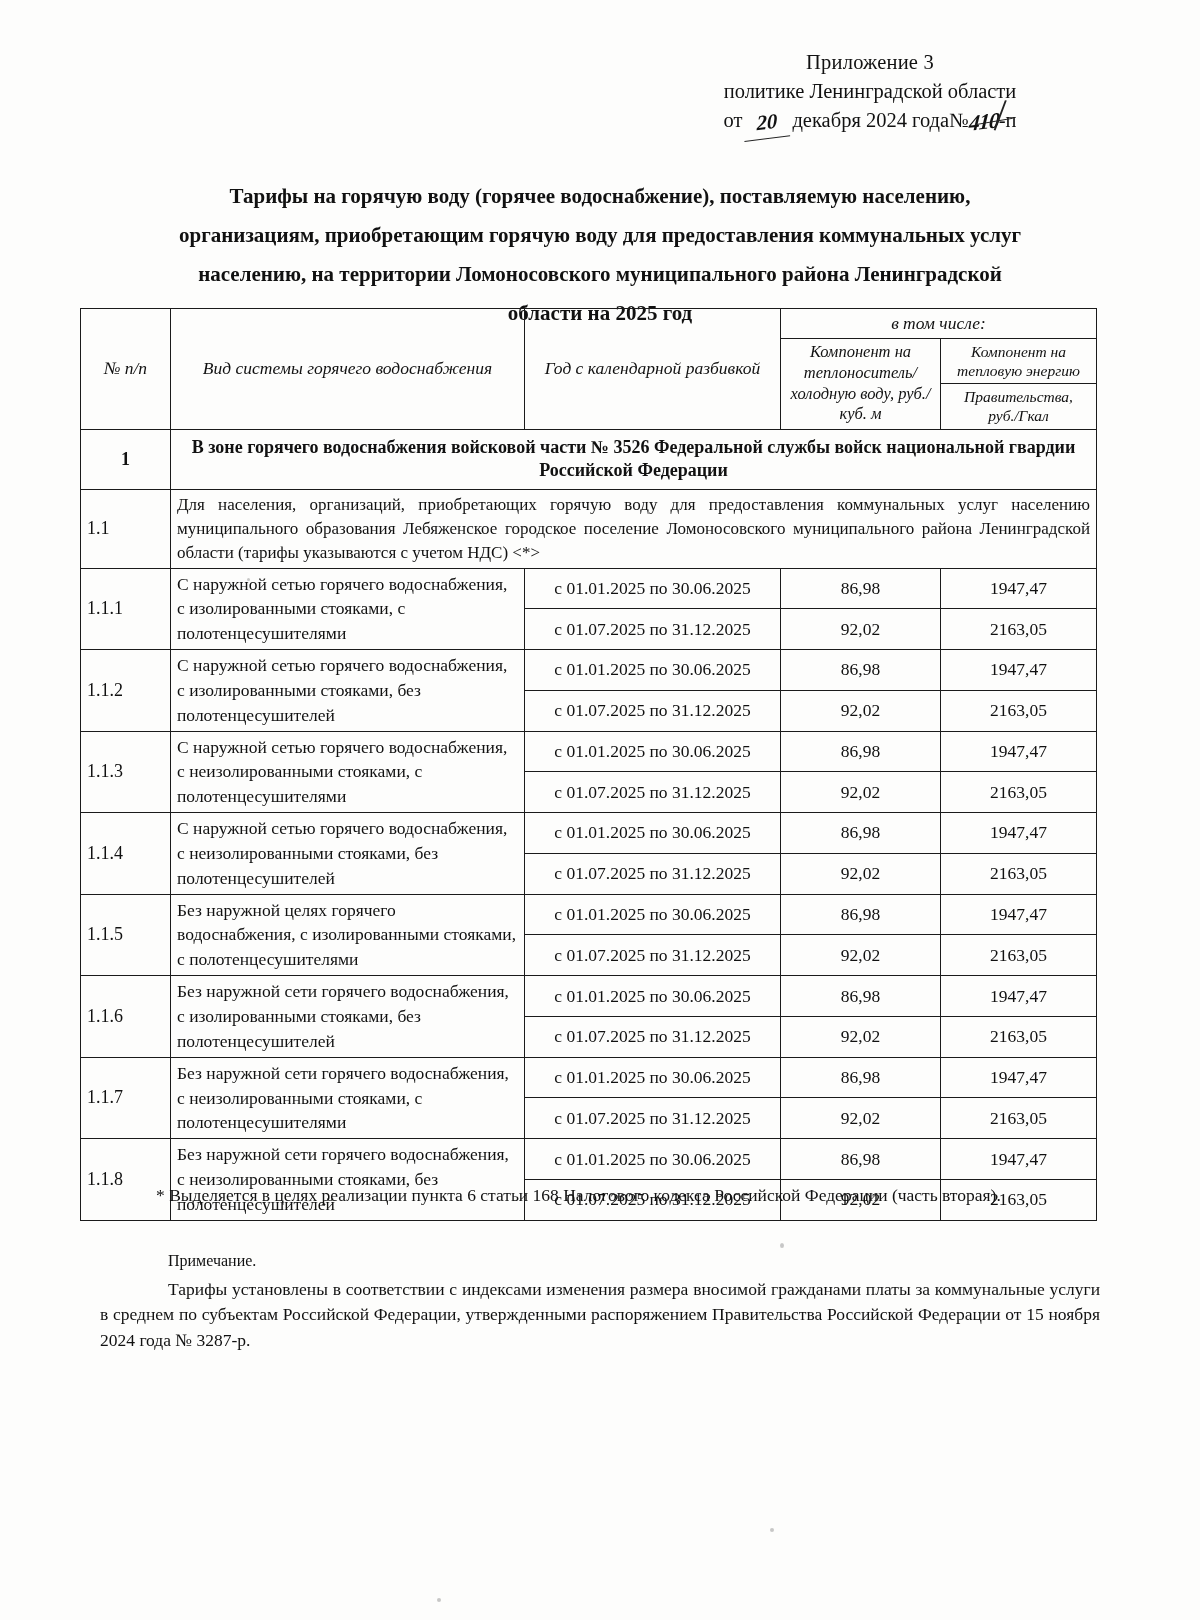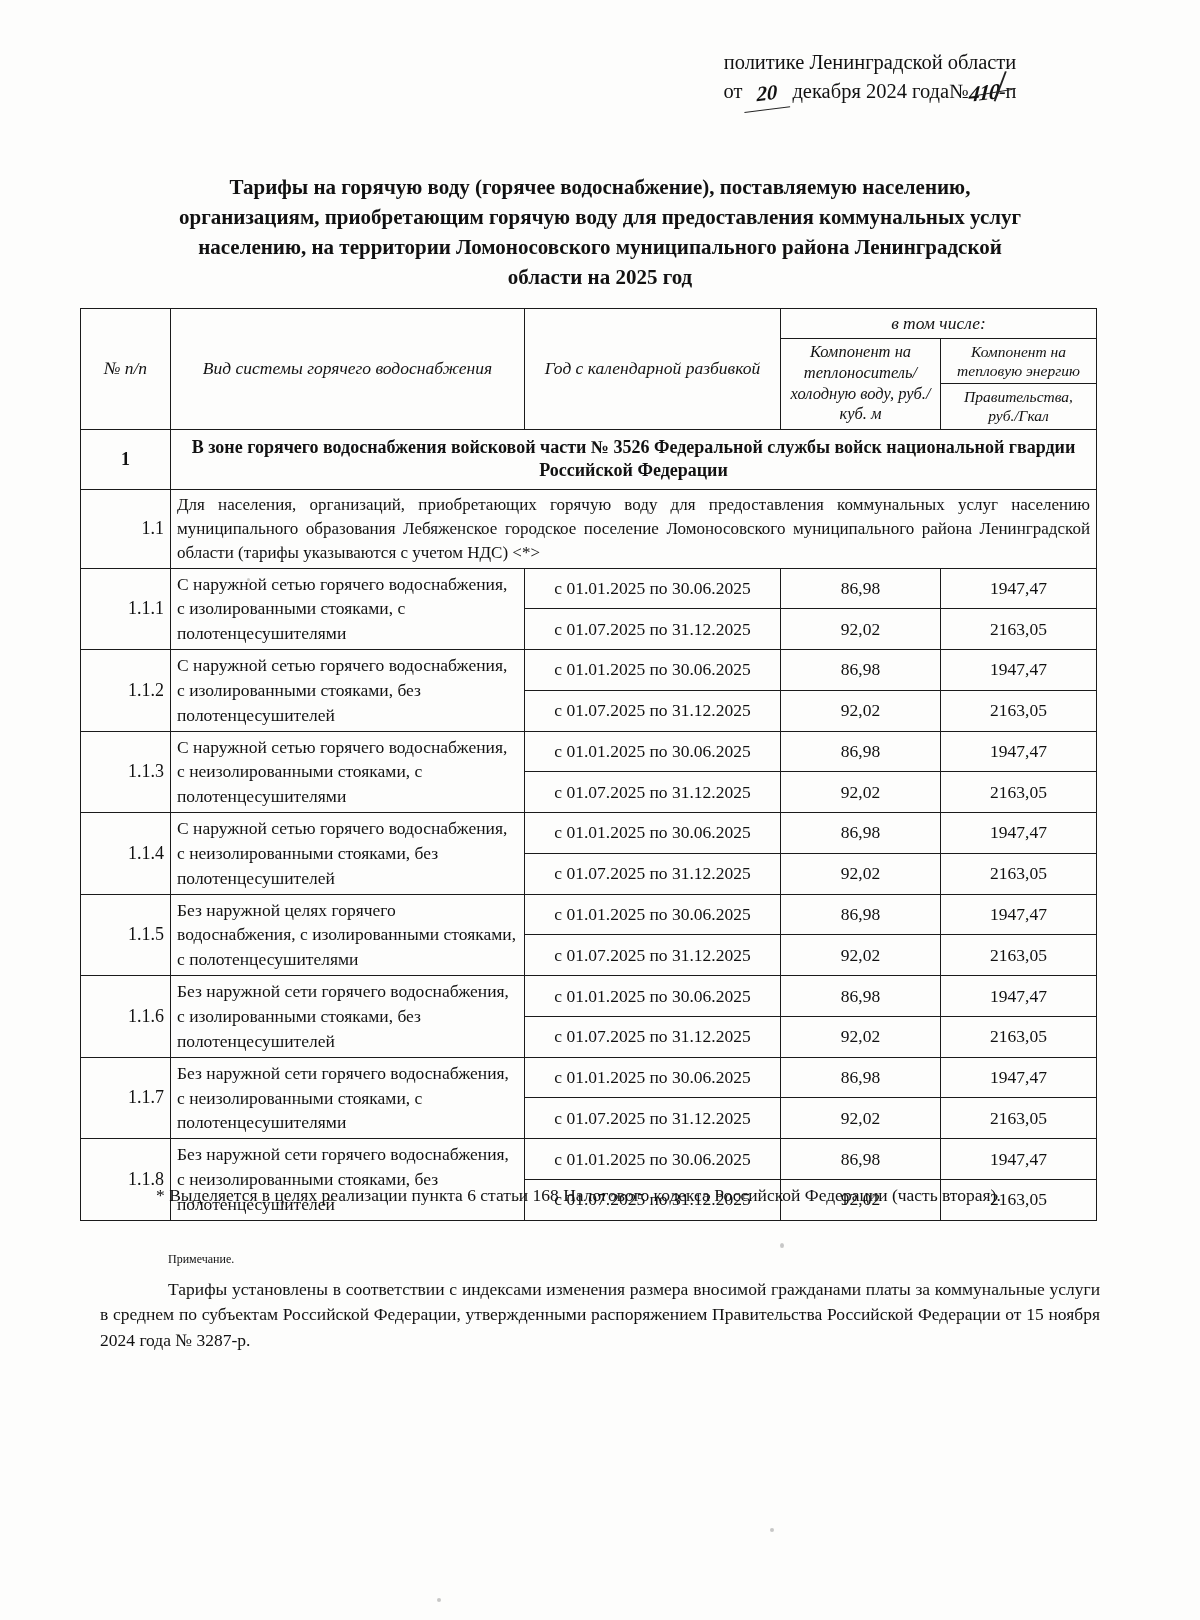--- a/index.html
+++ b/index.html
@@ -81,21 +81,21 @@
   .doc-title {
     position: absolute;
     left: 100px;
     top: 172px;
     width: 1000px;
     text-align: center;
     font-size: 21px;
     font-weight: 700;
     line-height: 1.43;
   }
-  .doc-title .tl { display: block; }
+  .doc-title .tl { display: block; margin-top: 9px; }
 
   
   .tariff-table {
     position: absolute;
     left: 80px;
     top: 308px;
     width: 1016px;
     border-collapse: collapse;
     table-layout: fixed;
     font-size: 17px;
@@ -117,21 +117,21 @@
   .hdr-xs { font-size: 15.5px; line-height: 1.24; }
 
   .section-row td {
     text-align: center;
     font-weight: 700;
     font-size: 18px;
     line-height: 1.32;
     padding: 6px 10px;
   }
   .num-cell {
-    text-align: right;
+    text-align: left;
     font-size: 18px;
   }
   .para-cell {
     text-align: justify;
     text-align-last: left;
     font-size: 17px;
     line-height: 1.4;
     padding: 6px 10px;
   }
   .type-cell {
@@ -152,21 +152,21 @@
     font-size: 17.5px;
     line-height: 1.42;
     text-align: justify;
     text-align-last: left;
     text-indent: 56px;
   }
   .note-head {
     position: absolute;
     left: 168px;
     top: 1252px;
-    font-size: 12px;
+    font-size: 16px;
   }
   .note-body {
     position: absolute;
     left: 100px;
     top: 1277px;
     width: 1000px;
     font-size: 17.5px;
     line-height: 1.45;
     text-align: justify;
     text-align-last: left;
@@ -175,20 +175,21 @@
 
   
   .speck { position:absolute; background:#9b9b9b; border-radius:50%; opacity:.55; }
 </style>
 </head>
 <body>
 
 <div class="page">
 
   <div class="appendix-block">
+    <span class="ln ln1">Приложение 3</span>
     <span class="ln">политике Ленинградской области</span>
     <span class="ln date-line"><span>от</span><span class="hand-date">20</span><span>декабря 2024 года</span><span>№</span><span class="hand-num"><span>410</span><span class="strike"></span><span class="slash"></span></span><span>-п</span></span>
   </div>
 
   <div class="doc-title">
     <span class="tl">Тарифы на горячую воду (горячее водоснабжение), поставляемую населению,</span>
     <span class="tl">организациям, приобретающим горячую воду для предоставления коммунальных услуг</span>
     <span class="tl">населению, на территории Ломоносовского муниципального района Ленинградской</span>
     <span class="tl">области на 2025 год</span>
   </div>

